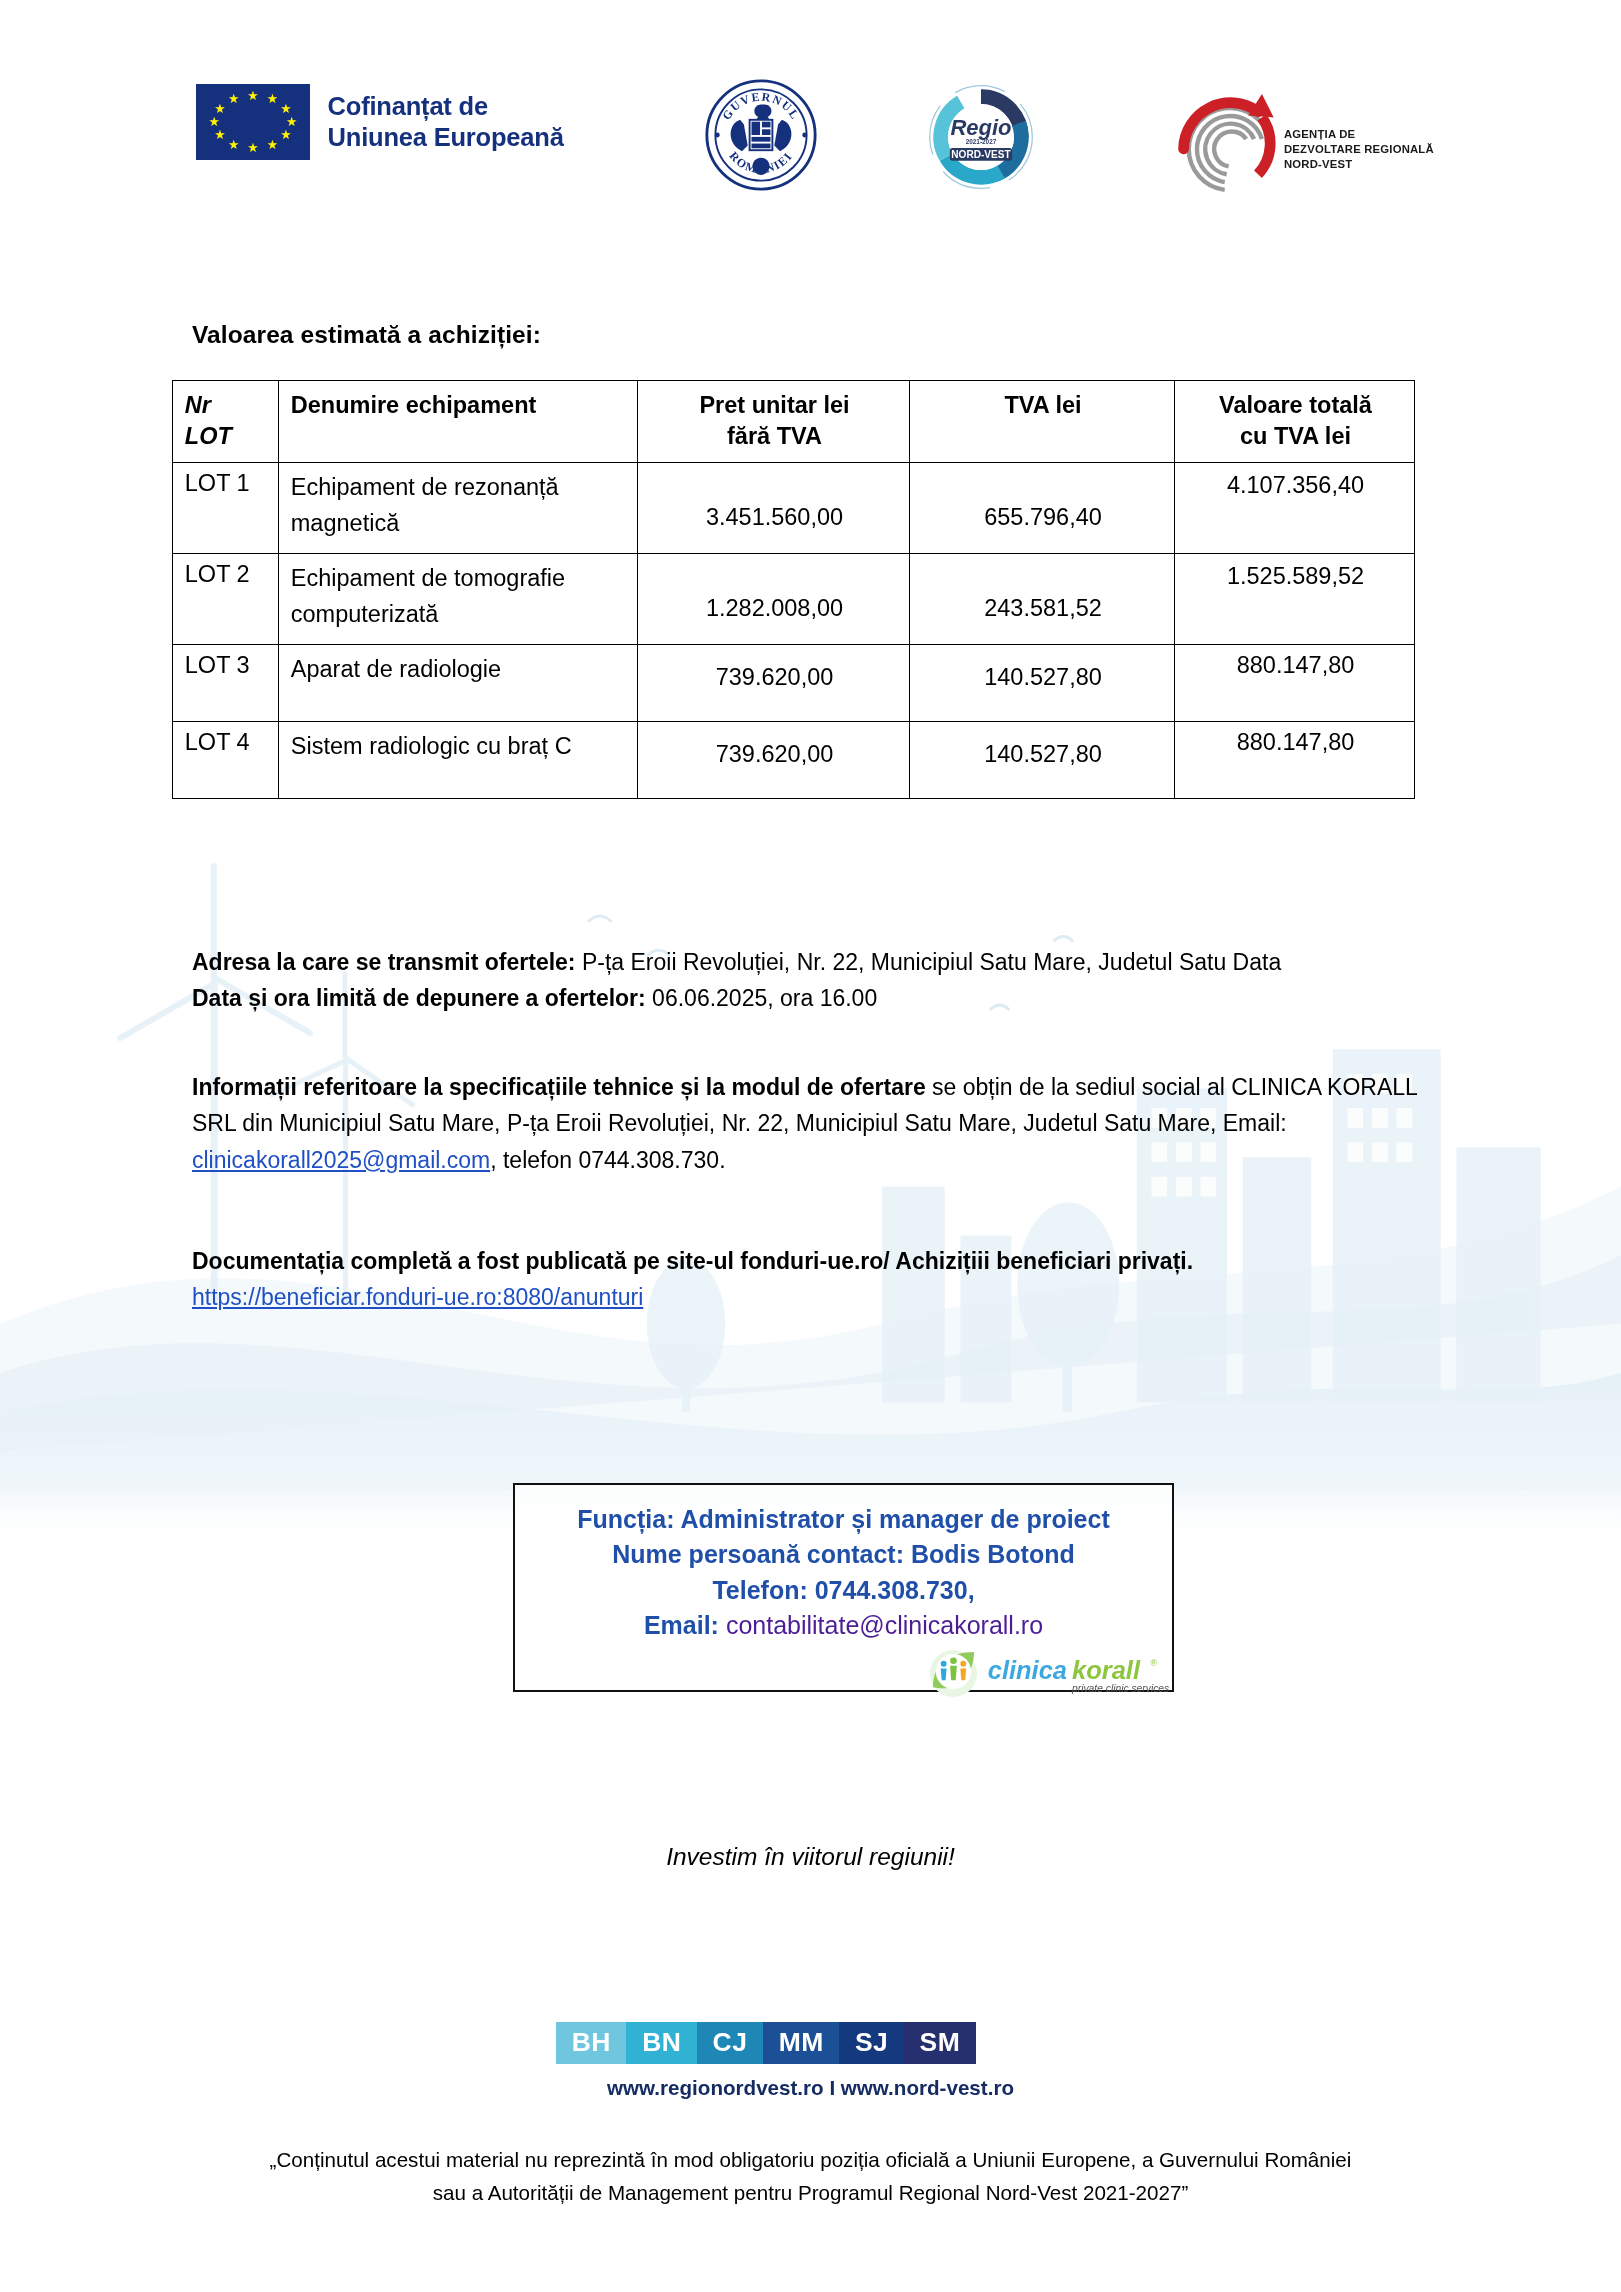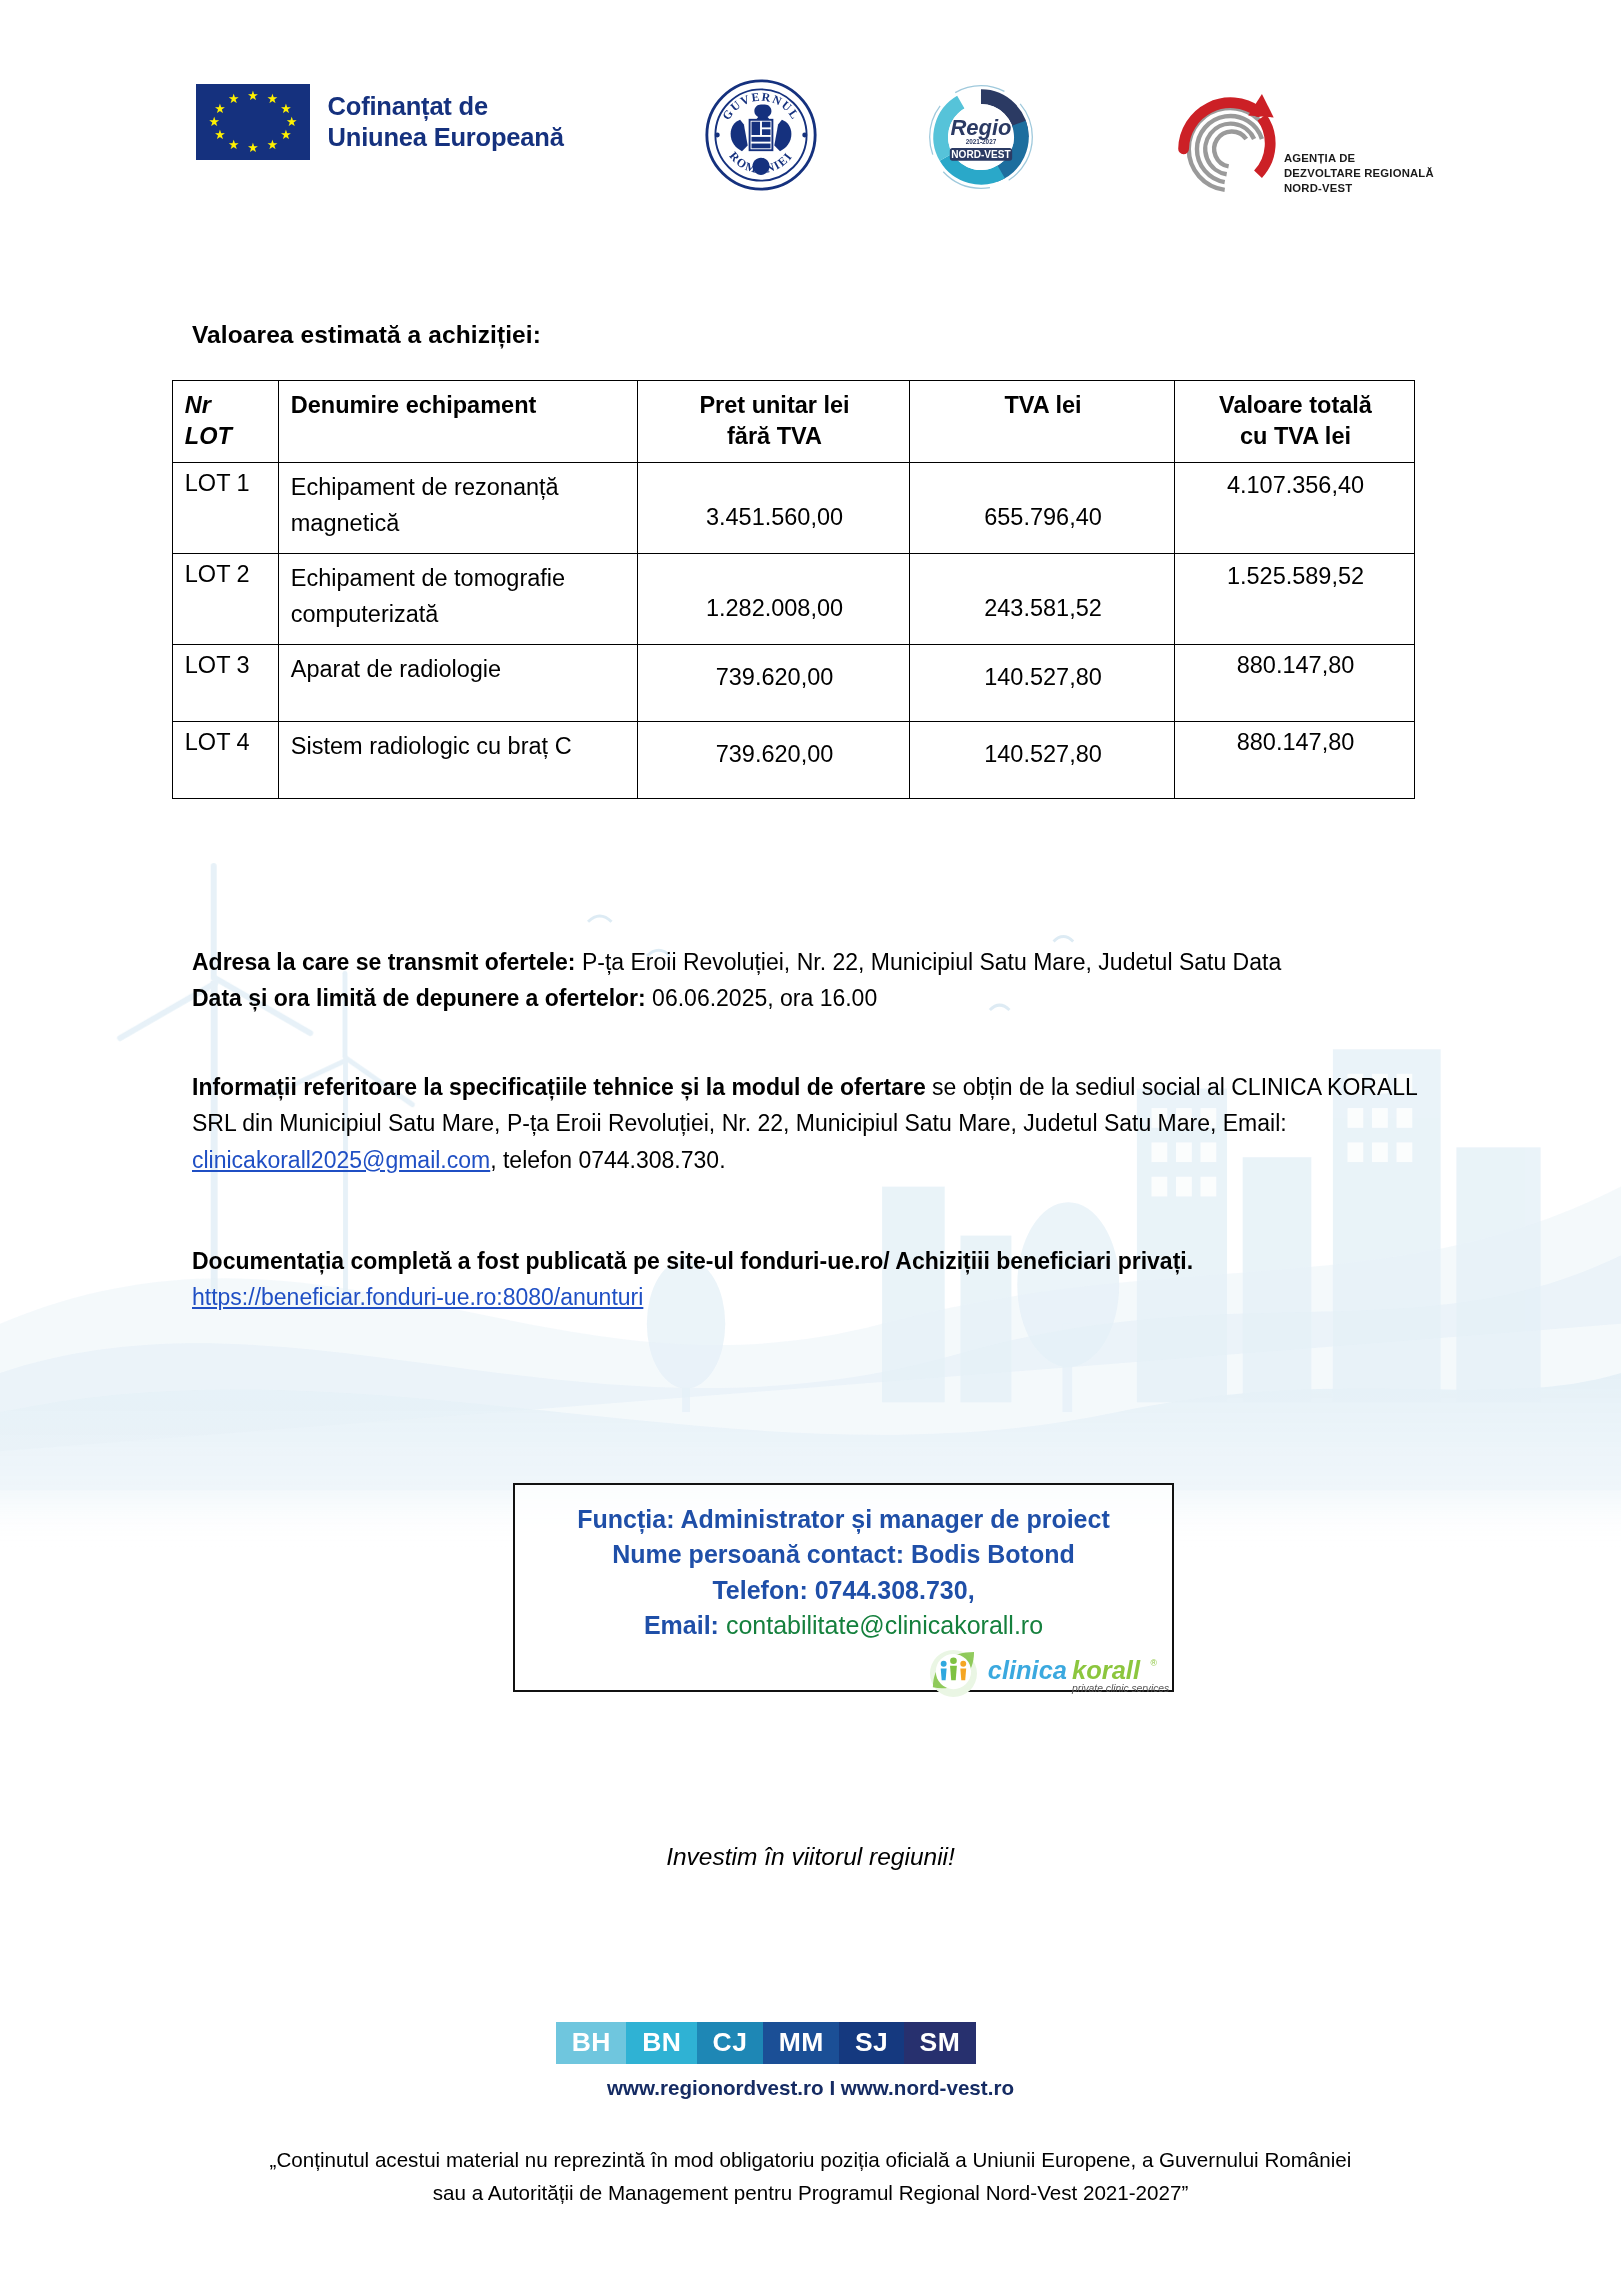--- a/index.html
+++ b/index.html
@@ -94,21 +94,20 @@
   }
   .adr-text {
     position: absolute;
     left: 120px;
     top: 47px;
     font-size: 11.3px;
     font-weight: bold;
     line-height: 1.32;
     color: #1a1a1a;
     letter-spacing: 0.2px;
-    margin-top: 24px;
   }
 
   
   .content {
     position: absolute;
     left: 0;
     top: 0;
     width: 1621px;
     z-index: 2;
   }
@@ -191,21 +190,21 @@
     padding-top: 16.7px;
     z-index: 2;
   }
   .contact-box .cline {
     color: #1F4FA8;
     font-weight: bold;
     font-size: 25px;
     line-height: 1.42;
   }
   .contact-box .cline .plain {
-    color: #15803d;
+    color: #4c1d95;
     font-weight: normal;
   }
   .korall-logo {
     margin-top: 3.9px;
     display: flex;
     justify-content: flex-end;
     align-items: center;
     gap: 5.9px;
   }
 

